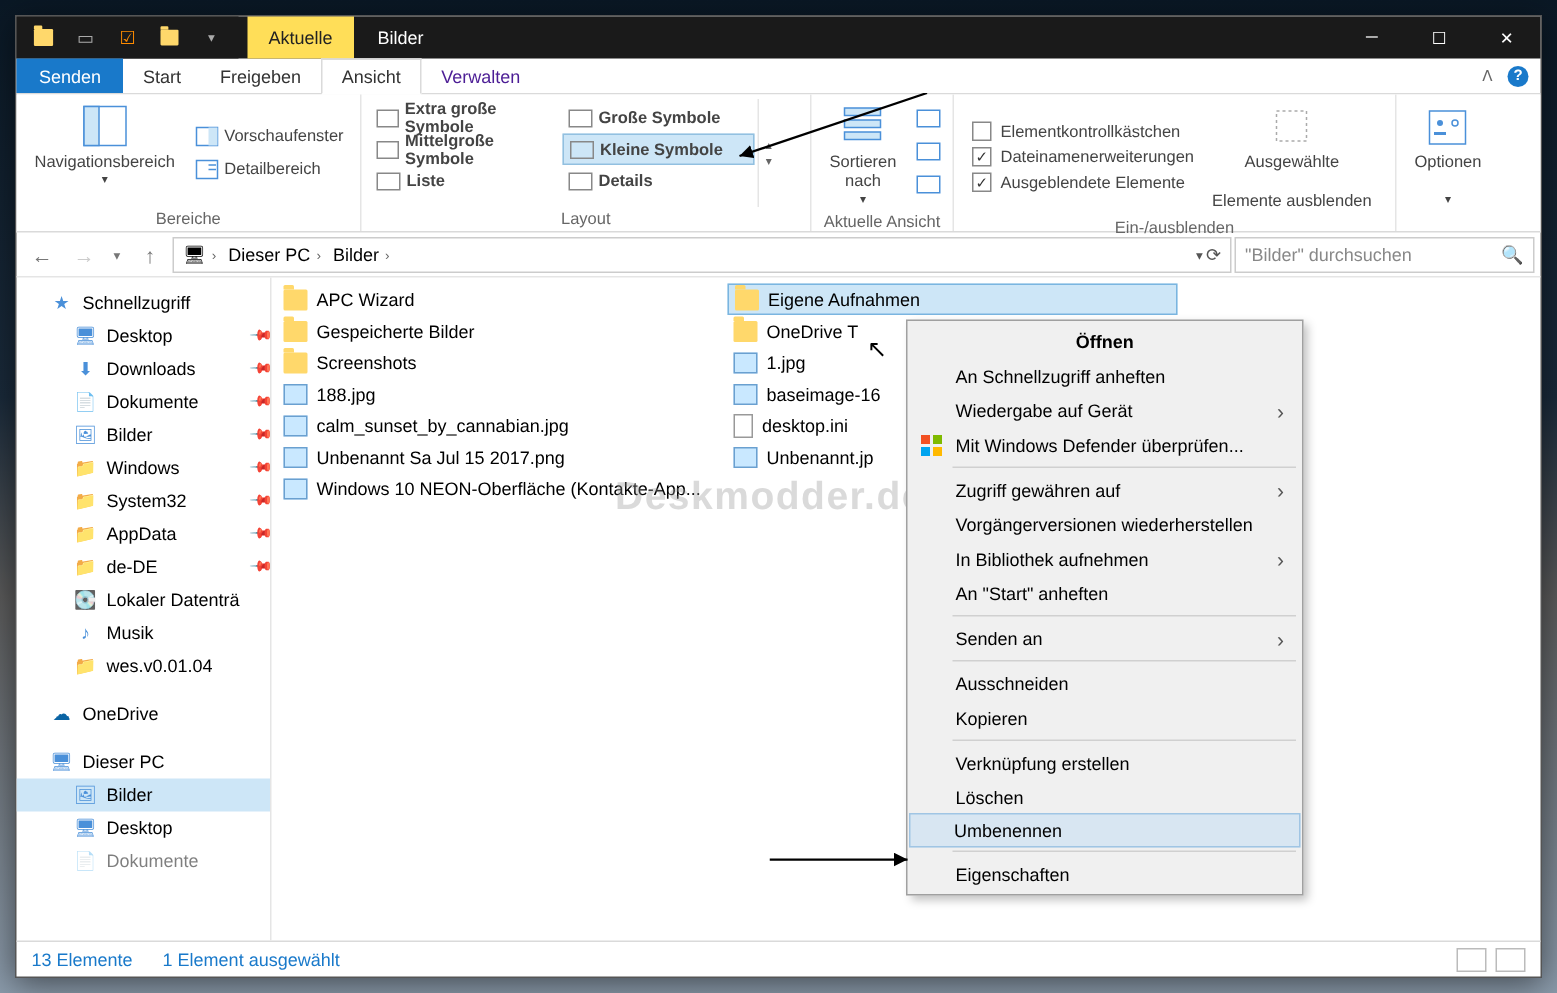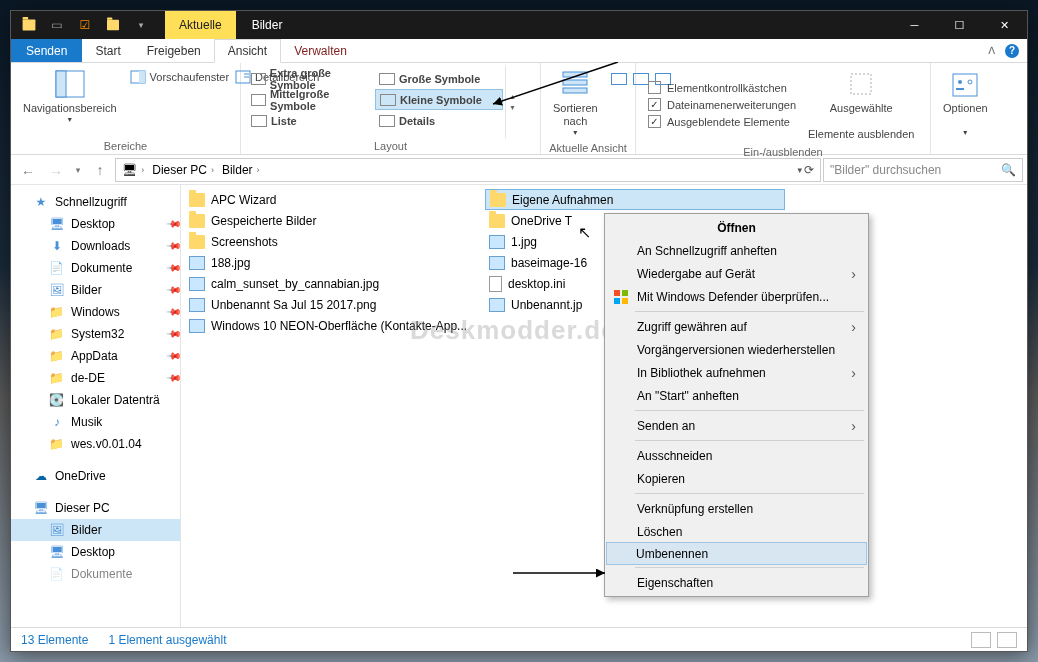--- a/index.html
+++ b/index.html
@@ -10,30 +10,30 @@
   .tb-icon-box { width: 22px; height: 22px; margin: 0 3px; display: flex; align-items: center; justify-content: center; }
   .qat { display: flex; height: 100%; align-items: center; padding: 0 4px; background: #1a1a1a; }
   .context-tab { background: #ffde58; color: #222; height: 100%; display: flex; align-items: center; padding: 0 14px; font-size: 12px; margin-left: 6px; }
   .title-text { margin-left: 16px; color: #fff; }
   .ctrl-buttons { margin-left: auto; display: flex; }
   .ctrl-btn { width: 45px; height: 28px; display: flex; align-items: center; justify-content: center; color: #fff; font-size: 11px; }
   .menubar { height: 24px; display: flex; font-size: 12px; border-bottom: 1px solid #dadada; }
   .menu-file { background: #1979ca; color: #fff; padding: 0 15px; display: flex; align-items: center; }
   .menu-item { padding: 0 13px; display: flex; align-items: center; color: #333; }
   .menu-item.active { background: #fff; border: 1px solid #dadada; border-bottom: 1px solid #fff; margin-bottom: -1px; }
-  .menu-manage { padding: 0 13px; display: flex; align-items: center; color: #7f1d1d; }
+  .menu-manage { padding: 0 13px; display: flex; align-items: center; color: #4c1d95; }
   .menu-spacer { flex: 1; }
   .menu-right { display: flex; align-items: center; padding-right: 8px; gap: 10px; }
   .ribbon { height: 92px; background: #fff; border-bottom: 1px solid #dadada; display: flex; font-size: 11px; color: #444; }
   .rgroup { border-right: 1px solid #e5e5e5; padding: 3px 6px 0 6px; display: flex; flex-direction: column; }
   .rgroup-body { flex: 1; display: flex; }
   .rgroup-label { text-align: center; font-size: 11px; color: #666; padding: 2px 0; }
   .big-btn { display: flex; flex-direction: column; align-items: center; justify-content: flex-start; padding: 2px 6px; text-align: center; line-height: 1.2; }
   .big-btn .bicon { width: 32px; height: 32px; margin-bottom: 2px; }
-  .small-list { display: flex; flex-direction: row; justify-content: center; gap: 0; padding: 0 4px; }
+  .small-list { display: flex; flex-direction: column; justify-content: center; gap: 0; padding: 0 4px; }
   .small-item { display: flex; align-items: center; height: 22px; gap: 4px; padding: 0 3px; }
   .small-item .sicon { width: 16px; height: 16px; }
   .layout-col { display: flex; flex-direction: column; padding: 2px 0; font-weight: bold; }
   .layout-item { display: flex; align-items: center; height: 21px; gap: 4px; padding: 0 4px; width: 128px; }
   .layout-item.sel { background: #cde6f7; border: 1px solid #92c0e0; }
   .layout-icon { width: 16px; height: 12px; border: 1px solid #888; display: inline-block; }
   .dd-handle { width: 14px; display: flex; flex-direction: column; justify-content: center; align-items: center; gap: 2px; border-left: 1px solid #e5e5e5; margin-left: 2px; padding: 4px 0; }
   .dd-arrow { font-size: 8px; color: #666; }
   .chk-list { display: flex; flex-direction: column; justify-content: center; gap: 4px; padding: 0 6px; }
   .chk-item { display: flex; align-items: center; gap: 6px; white-space: nowrap; }

